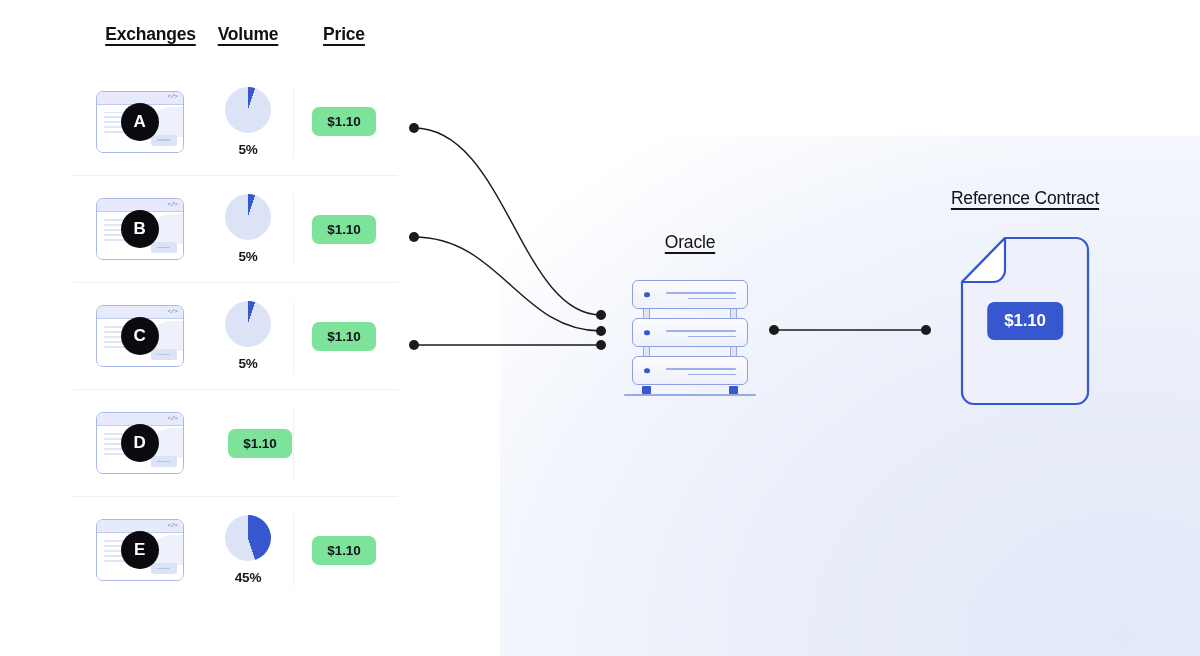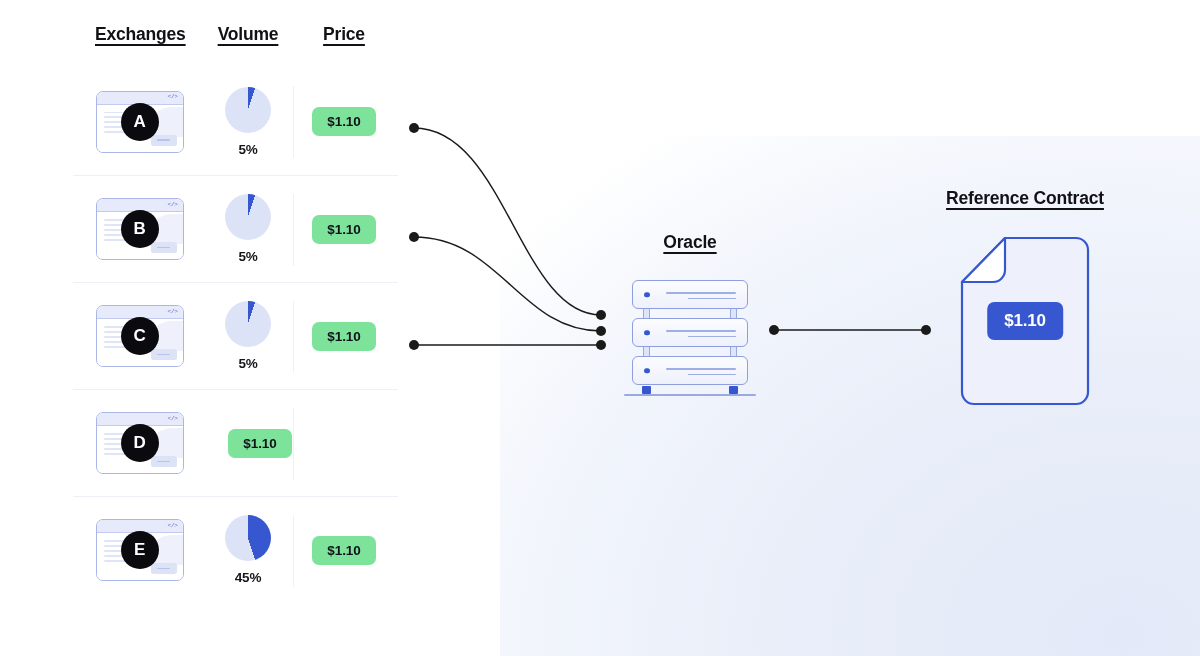--- a/index.html
+++ b/index.html
@@ -38,21 +38,21 @@
   }
   .col-head {
     font-size: 17.5px;
     font-weight: 700;
     letter-spacing: -0.2px;
     color: #111116;
     text-decoration: underline;
     text-underline-offset: 4px;
     text-decoration-thickness: 2px;
   }
-  .col-exchange { width: 133px; text-align: left; padding-left: 22px; }
+  .col-exchange { width: 133px; text-align: center; padding-left: 22px; }
   .col-volume   { width: 84px;  text-align: center; }
   .col-price    { width: 108px; text-align: center; }
 
   .table-row {
     position: relative;
     display: flex;
     align-items: center;
     height: 107px;
     border-top: 1px solid #eef0f7;
   }
@@ -148,21 +148,21 @@
     font-weight: 700;
     letter-spacing: -0.1px;
     padding: 7px 15px;
     border-radius: 7px;
   }
 
   
   #oracle-group { position: absolute; left: 624px; top: 232px; width: 132px; }
   .node-title {
     font-size: 17.5px;
-    font-weight: 700;
+    font-weight: 400;
     letter-spacing: -0.2px;
     text-align: center;
     text-decoration: underline;
     text-underline-offset: 4px;
     text-decoration-thickness: 2px;
     color: #111116;
   }
   #server-stack { position: relative; margin-top: 27px; width: 132px; height: 116px; }
   .server-unit {
     position: absolute; left: 8px;

